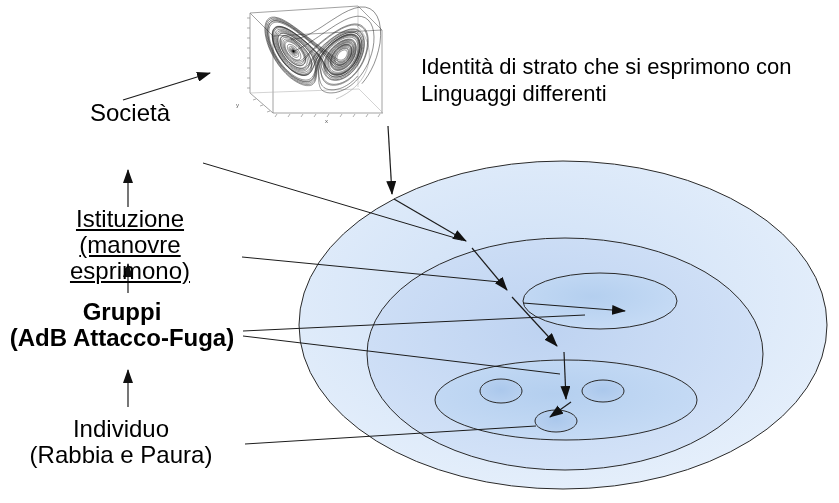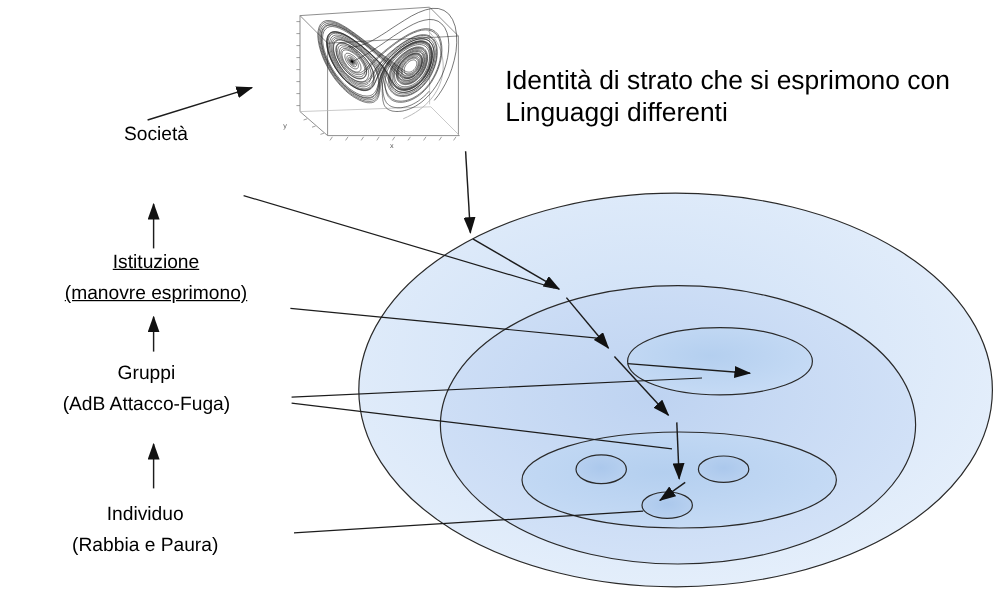--- a/index.html
+++ b/index.html
@@ -2,21 +2,21 @@
 <html><head>
 <meta charset="utf-8">
 <title></title>
 <style>
   html,body{margin:0;padding:0;background:#fff;}
   .canvas{
     position:relative;width:839px;height:503px;background:#ffffff;overflow:hidden;
     font-family:"Liberation Sans", sans-serif;color:#000;
   }
   .diagram-svg{position:absolute;left:0;top:0;}
-  .label{position:absolute;text-align:center;font-size:16px;line-height:26px;}
+  .label{position:absolute;text-align:center;font-size:24px;line-height:26px;}
   .label span{display:block;}
   .annotation{position:absolute;left:421px;top:9px;width:418px;font-size:22px;line-height:27px;text-align:left;margin-top:44px;}
   .annotation span{display:block;}
   svg .conn{stroke:#1c1c1c;stroke-width:1.2;fill:none;}
   svg .lbl-line{stroke:#1c1c1c;stroke-width:1;fill:none;}
   svg .ring{stroke:#2a2a2a;stroke-width:1;}
   svg .boxline{stroke:#8a8a8a;stroke-width:0.8;fill:none;}
   svg .boxline-faint{stroke:#b5b5b5;stroke-width:0.6;fill:none;}
   svg .tick{stroke:#7a7a7a;stroke-width:0.6;}
   svg .axis-letter{font-family:"Liberation Sans",sans-serif;font-size:6px;fill:#555;}
@@ -105,21 +105,21 @@
 
   <div class="label" style="left:30px;top:100px;width:200px;">
     <span>Società</span>
   </div>
 
   <div class="label" style="left:20px;top:206px;width:220px;text-decoration:underline;">
     <span>Istituzione</span>
     <span>(manovre esprimono)</span>
   </div>
 
-  <div class="label" style="left:7px;top:299px;width:230px;">
+  <div class="label" style="left:7px;top:299px;width:230px;font-weight:bold;">
     <span>Gruppi</span>
     <span>(AdB Attacco-Fuga)</span>
   </div>
 
   <div class="label" style="left:6px;top:416px;width:230px;text-align:center;">
     <span>Individuo</span>
     <span>(Rabbia e Paura)</span>
   </div>
 
   <div class="annotation">

